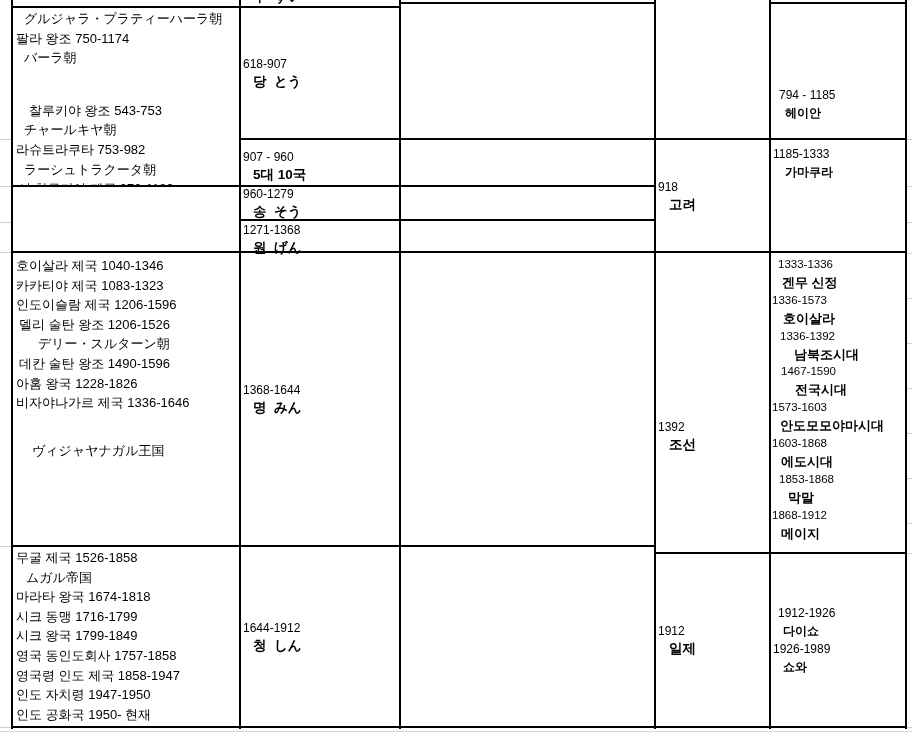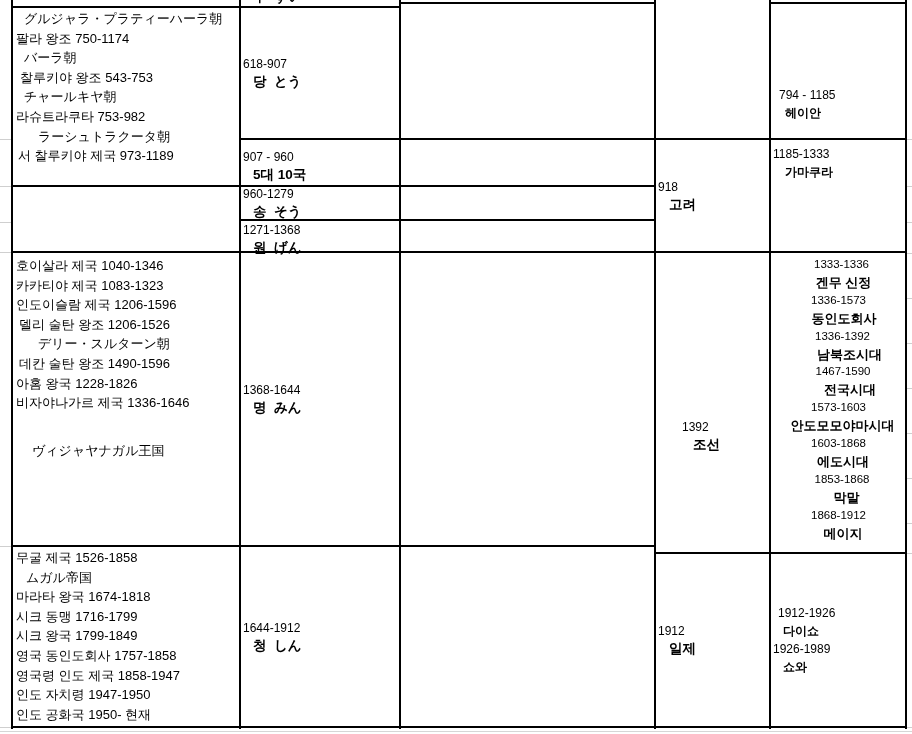--- a/index.html
+++ b/index.html
@@ -50,29 +50,29 @@
   #c-china-5dae{top:140px;height:52px;}
   #c-china-song{top:187px;height:32px;}
   #c-china-yuan{top:221px;height:36px;}
   #c-china-ming{top:253px;height:292px;}
   #c-china-qing{top:547px;height:179px;}
   
   .kr{left:656px;width:112px;}
   .kr .ln{font-size:12px;line-height:18px;}
   .kr .ln.b{font-size:13.5px;}
   #c-korea-goryeo{top:140px;height:111px;}
-  #c-korea-joseon{top:253px;height:365px;margin-left:24px;}
+  #c-korea-joseon{top:253px;height:365px;}
   #c-korea-ilje{top:554px;height:172px;}
   
   .jp{left:771px;width:134px;}
   .jp .ln{font-size:12px;line-height:18px;}
   .jp .ln.b{font-size:12px;}
   #c-japan-heian{top:4px;height:134px;padding-bottom:16px;box-sizing:border-box;}
   #c-japan-kamakura{top:140px;height:111px;padding-top:5px;box-sizing:border-box;}
-  #c-japan-2{top:253px;height:373px;padding-top:3px;box-sizing:border-box;align-items:center;}
+  #c-japan-2{top:253px;height:373px;padding-top:3px;box-sizing:border-box;}
   #c-japan-2 .ln{font-size:11.5px;line-height:17.9px;}
   #c-japan-2 .ln.b{font-size:13px;}
   #c-japan-modern{top:554px;height:172px;}
 </style>
 </head>
 <body>
 
 <div id="canvas">
 
   <div class="bl v" id="v1"></div>
@@ -90,24 +90,24 @@
   <div class="bl h" id="h-251"></div>
   <div class="bl h" id="h-545"></div>
   <div class="bl h" id="h-552"></div>
   <div class="bl h" id="h-726"></div>
   <div id="g-bottom"></div>
 
   <div class="cell top" id="c-india-1">
       <div class="ln" style="padding-left: 10px;">グルジャラ・プラティーハーラ朝</div>
       <div class="ln" style="padding-left: 2px;">팔라 왕조 750-1174</div>
       <div class="ln" style="padding-left: 10px;">バーラ朝</div>
-      <div class="ln" style="padding-left: 6px;">찰루키야 왕조 543-753</div>
+      <div class="ln" style="padding-left: 15px; margin-top: 33px;">찰루키야 왕조 543-753</div>
       <div class="ln" style="padding-left: 10px;">チャールキヤ朝</div>
       <div class="ln" style="padding-left: 2px;">라슈트라쿠타 753-982</div>
-      <div class="ln" style="padding-left: 24px;">ラーシュトラクータ朝</div>
+      <div class="ln" style="padding-left: 10px;">ラーシュトラクータ朝</div>
       <div class="ln" style="padding-left: 4px;">서 찰루키야 제국 973-1189</div>
     </div>
   <div class="cell top" id="c-india-2">
       <div class="ln" style="padding-left: 2px;">호이살라 제국 1040-1346</div>
       <div class="ln" style="padding-left: 2px;">카카티야 제국 1083-1323</div>
       <div class="ln" style="padding-left: 2px;">인도이슬람 제국 1206-1596</div>
       <div class="ln" style="padding-left: 5px;">델리 술탄 왕조 1206-1526</div>
       <div class="ln" style="padding-left: 24px;">デリー・スルターン朝</div>
       <div class="ln" style="padding-left: 5px;">데칸 술탄 왕조 1490-1596</div>
       <div class="ln" style="padding-left: 2px;">아홈 왕국 1228-1826</div>
@@ -172,21 +172,21 @@
       <div class="ln b" style="padding-left: 14px;">헤이안</div>
     </div>
   <div class="cell top jp" id="c-japan-kamakura">
       <div class="ln" style="padding-left: 2px;">1185-1333</div>
       <div class="ln b" style="padding-left: 14px;">가마쿠라</div>
     </div>
   <div class="cell top jp" id="c-japan-2">
       <div class="ln" style="padding-left: 7px;">1333-1336</div>
       <div class="ln b" style="padding-left: 11px;">겐무 신정</div>
       <div class="ln" style="padding-left: 1px;">1336-1573</div>
-      <div class="ln b" style="padding-left: 12px;">동인도회사</div>
+      <div class="ln b" style="padding-left: 12px;">호이살라</div>
       <div class="ln" style="padding-left: 9px;">1336-1392</div>
       <div class="ln b" style="padding-left: 23px;">남북조시대</div>
       <div class="ln" style="padding-left: 10px;">1467-1590</div>
       <div class="ln b" style="padding-left: 24px;">전국시대</div>
       <div class="ln" style="padding-left: 1px;">1573-1603</div>
       <div class="ln b" style="padding-left: 9px;">안도모모야마시대</div>
       <div class="ln" style="padding-left: 1px;">1603-1868</div>
       <div class="ln b" style="padding-left: 10px;">에도시대</div>
       <div class="ln" style="padding-left: 8px;">1853-1868</div>
       <div class="ln b" style="padding-left: 17px;">막말</div>

